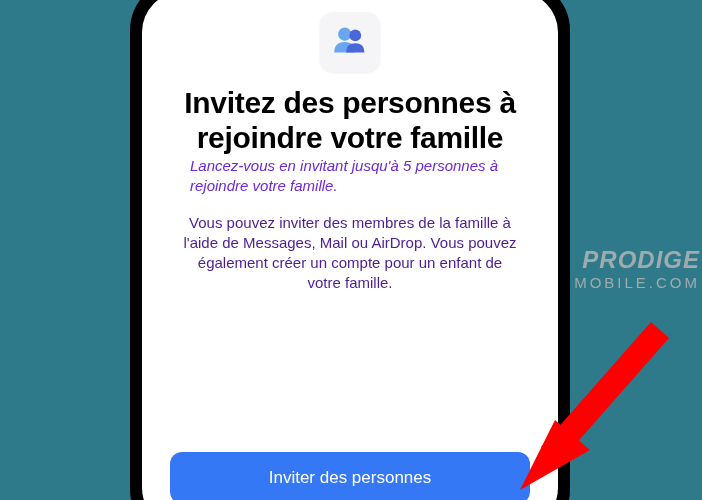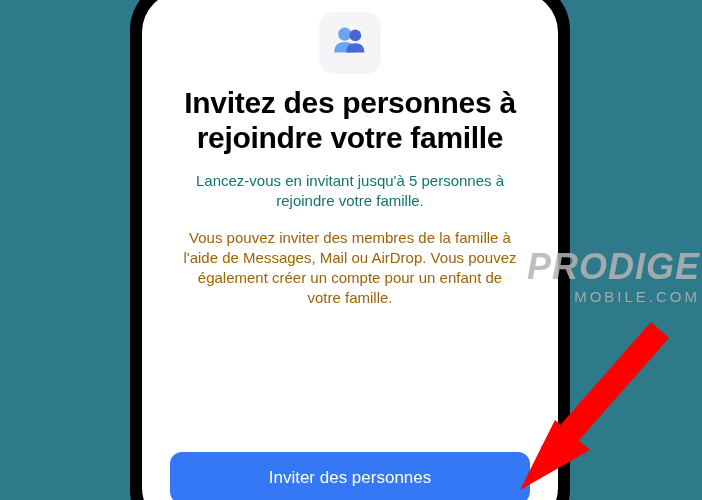--- a/index.html
+++ b/index.html
@@ -44,35 +44,36 @@
       box-shadow: 0 1px 3px rgba(0,0,0,0.08);
       flex-shrink: 0;
     }
     .app-icon svg { width: 42px; height: 42px; }
     .title {
       font-size: 30px;
       font-weight: 700;
       text-align: center;
       line-height: 1.15;
       color: #000;
-      margin-bottom: 16px;
+      margin-bottom: 1px;
       letter-spacing: -0.3px;
     }
     .subtitle {
       font-size: 15px;
-      text-align: center;
-      color: #0f766e;
+      text-align: left;
+      color: #6d28d9;
       line-height: 1.35;
       margin-bottom: 16px;
       max-width: 320px;
+      font-style: italic;
     }
     .description {
       font-size: 15px;
       text-align: center;
-      color: #a16207;
+      color: #4c1d95;
       line-height: 1.35;
       margin-bottom: 24px;
       max-width: 340px;
     }
     .invite-btn {
       width: 100%;
       max-width: 360px;
       background: #3478f6;
       color: #fff;
       font-size: 17px;
@@ -87,21 +88,21 @@
     .watermark {
       position: absolute;
       right: 2px;
       top: 246px;
       text-align: right;
       color: rgba(180,180,180,0.85);
       font-family: Arial, sans-serif;
       pointer-events: none;
     }
     .watermark .line1 {
-      font-size: 36px;
+      font-size: 24px;
       font-weight: 700;
       letter-spacing: 1px;
       font-style: italic;
     }
     .watermark .line2 {
       font-size: 15px;
       font-weight: 400;
       letter-spacing: 3px;
     }
     .arrow {

